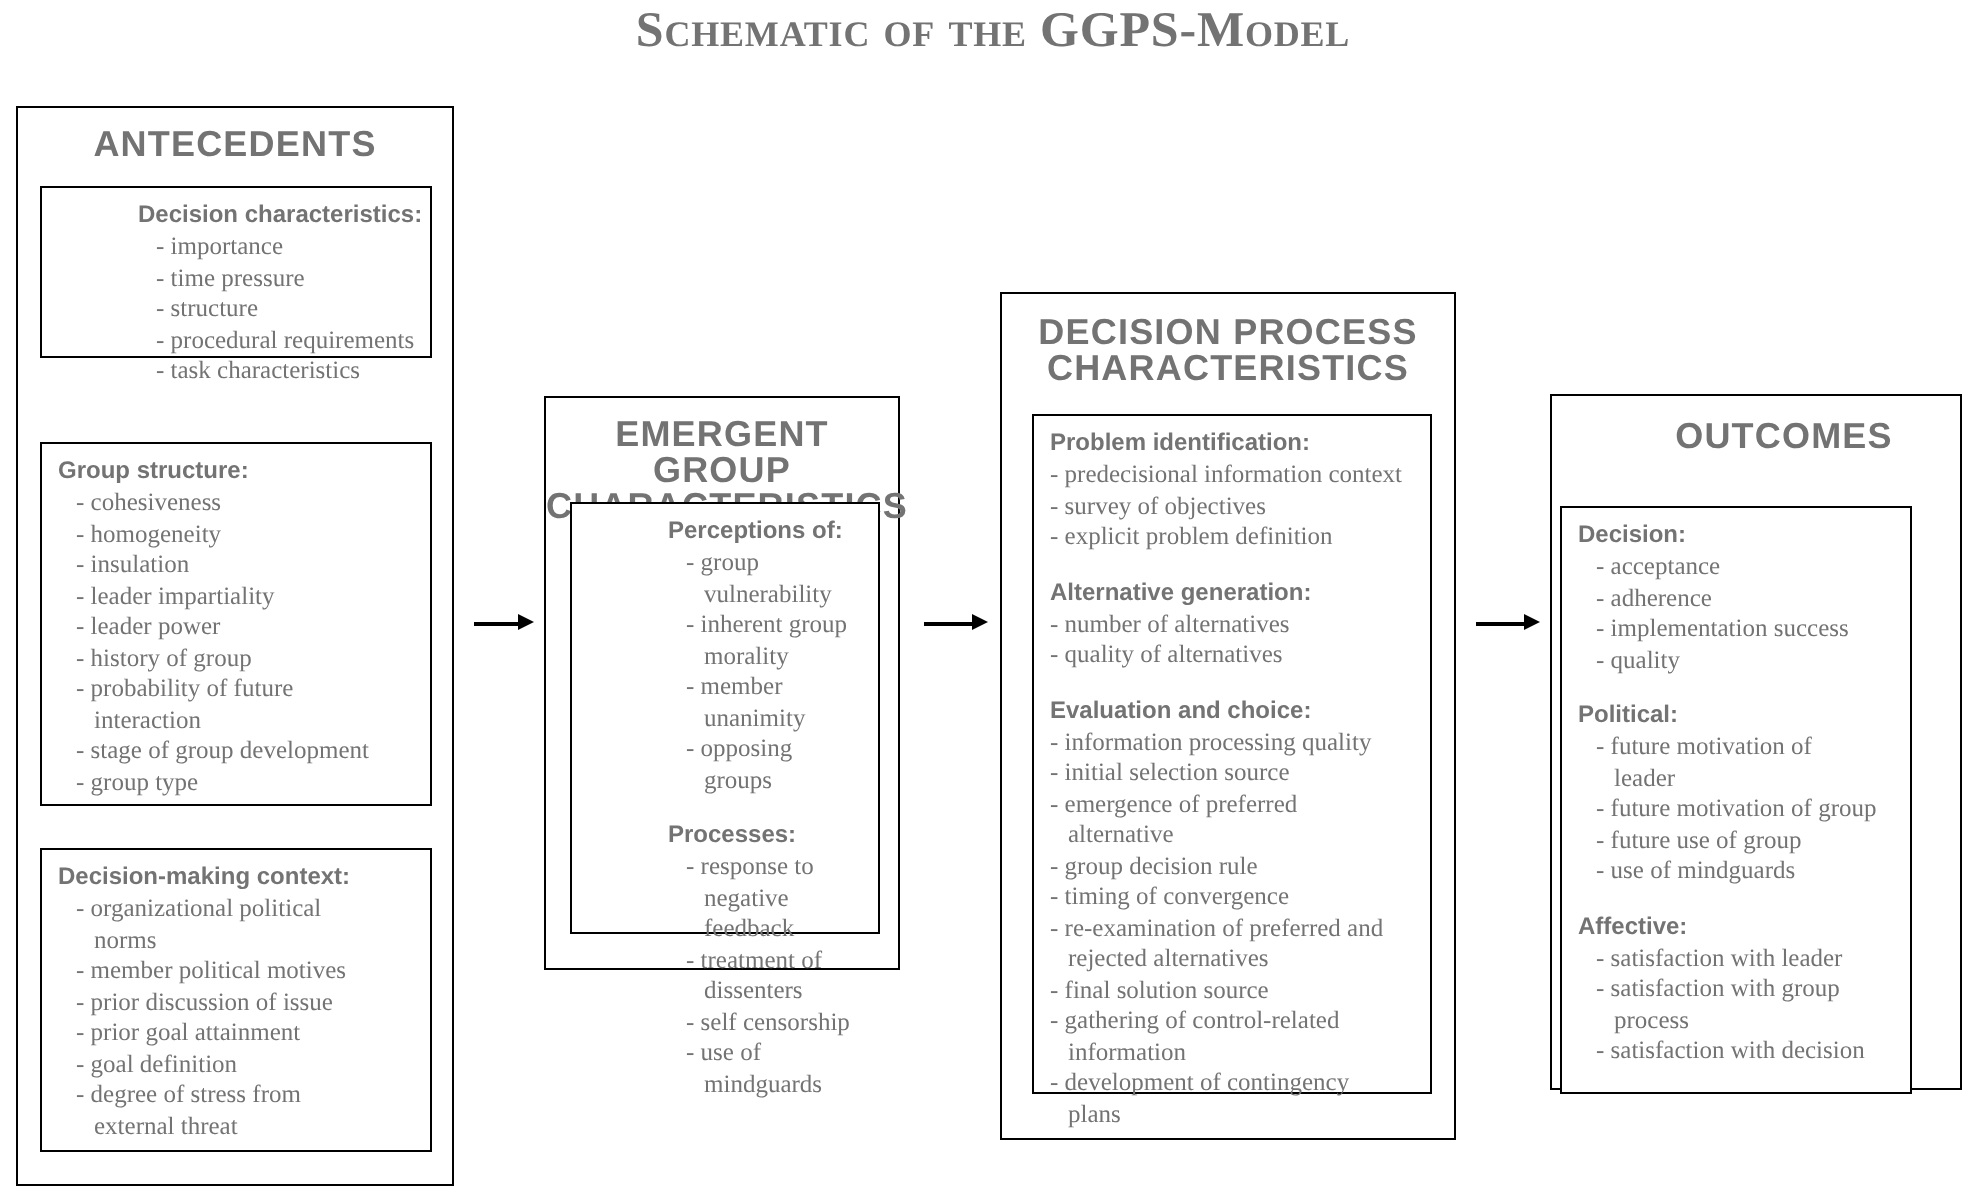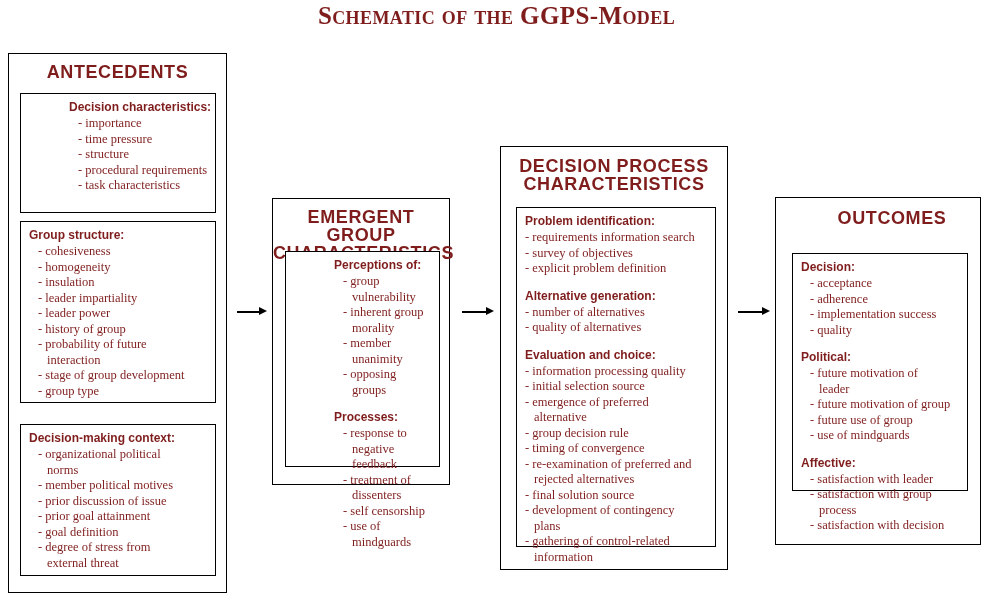--- a/index.html
+++ b/index.html
@@ -7,21 +7,21 @@
     padding: 0;
     background: #ffffff;
   }
   #page {
     position: relative;
     width: 993px;
     height: 600px;
     background: #ffffff;
     overflow: hidden;
     font-family: "Liberation Serif", "DejaVu Serif", serif;
-    color: #7f1d1d;
+    color: #737373;
   }
 
   
   #title {
     position: absolute;
     top: 2px;
     left: 0;
     width: 993px;
     text-align: center;
     font-family: "Liberation Serif", "DejaVu Serif", serif;
@@ -111,29 +111,29 @@
   #panel-antecedents { left: 8px;   top: 53px;  width: 219px; height: 540px; }
   #panel-emergent    { left: 272px; top: 198px; width: 178px; height: 287px; }
   #panel-process     { left: 500px; top: 146px; width: 228px; height: 424px; }
   #panel-outcomes    { left: 775px; top: 197px; width: 206px; height: 348px; padding-left: 28px; }
 
   #panel-antecedents .panel-title { margin-top: 9px; }
   #panel-emergent .panel-title    { margin-top: 9px; }
   #panel-process .panel-title     { margin-top: 10px; }
   #panel-outcomes .panel-title    { margin-top: 11px; }
 
-  #box-decision-char { left: 11px; top: 39px;  width: 196px; height: 120px; padding-left: 48px; }
+  #box-decision-char { left: 11px; top: 39px;  width: 196px; height: 86px; padding-left: 48px; }
   #box-group-struct  { left: 11px; top: 167px; width: 196px; height: 182px; }
   #box-dm-context    { left: 11px; top: 370px; width: 196px; height: 152px; }
 
   #box-emergent-inner { left: 12px; top: 52px; width: 155px; height: 216px; padding-left: 48px; }
 
   #box-process-inner { left: 15px; top: 60px; width: 200px; height: 340px; }
 
-  #box-outcomes-inner { left: 16px; top: 55px; width: 176px; height: 238px; }
+  #box-outcomes-inner { left: 4px; top: 55px; width: 176px; height: 294px; }
 
   #arrow-1 { left: 237px; top: 305px; width: 32px; }
   #arrow-1 .shaft { width: 24px; }
   #arrow-1 .head  { left: 22px; }
 
   #arrow-2 { left: 462px; top: 305px; width: 34px; }
   #arrow-2 .shaft { width: 26px; }
   #arrow-2 .head  { left: 24px; }
 
   #arrow-3 { left: 738px; top: 305px; width: 34px; }
@@ -221,40 +221,40 @@
     <div class="head"></div>
   </div>
 
   <div class="panel" id="panel-process">
     <div class="panel-title">DECISION PROCESS
 CHARACTERISTICS</div>
 
     <div class="subbox" id="box-process-inner">
       <div class="sub-head">Problem identification:</div>
       <ul class="items flush">
-          <li>- requirements information search</li>
+          <li>- predecisional information context</li>
           <li>- survey of objectives</li>
           <li>- explicit problem definition</li>
         </ul>
       <div class="sub-head spaced">Alternative generation:</div>
       <ul class="items flush">
           <li>- number of alternatives</li>
           <li>- quality of alternatives</li>
         </ul>
       <div class="sub-head spaced">Evaluation and choice:</div>
       <ul class="items flush">
           <li>- information processing quality</li>
           <li>- initial selection source</li>
           <li>- emergence of preferred<span class="cont">alternative</span></li>
           <li>- group decision rule</li>
           <li>- timing of convergence</li>
           <li>- re-examination of preferred and<span class="cont">rejected alternatives</span></li>
           <li>- final solution source</li>
+          <li>- gathering of control-related<span class="cont">information</span></li>
           <li>- development of contingency<span class="cont">plans</span></li>
-          <li>- gathering of control-related<span class="cont">information</span></li>
         </ul>
     </div>
   </div>
 
   <div class="arrow" id="arrow-3">
     <div class="shaft"></div>
     <div class="head"></div>
   </div>
 
   <div class="panel" id="panel-outcomes">

